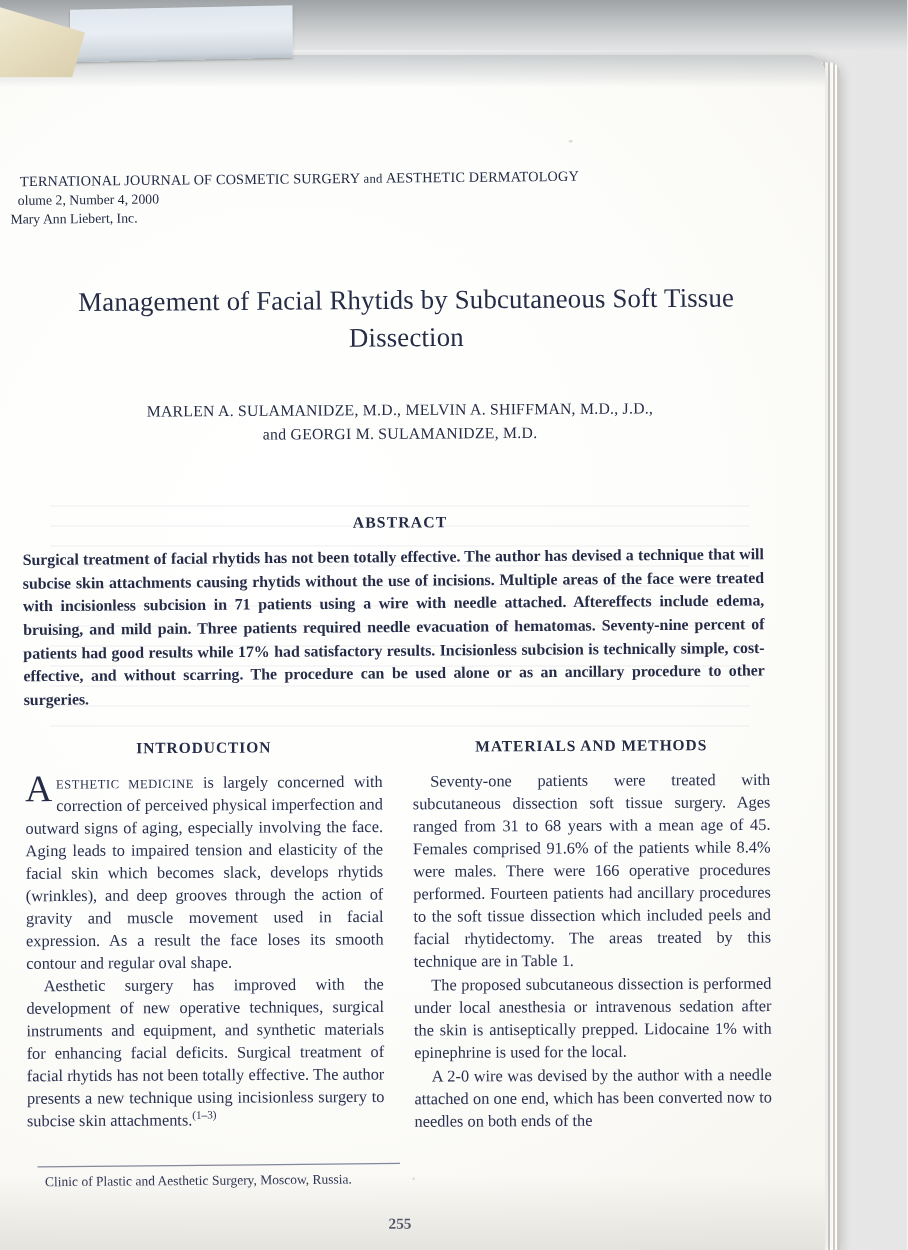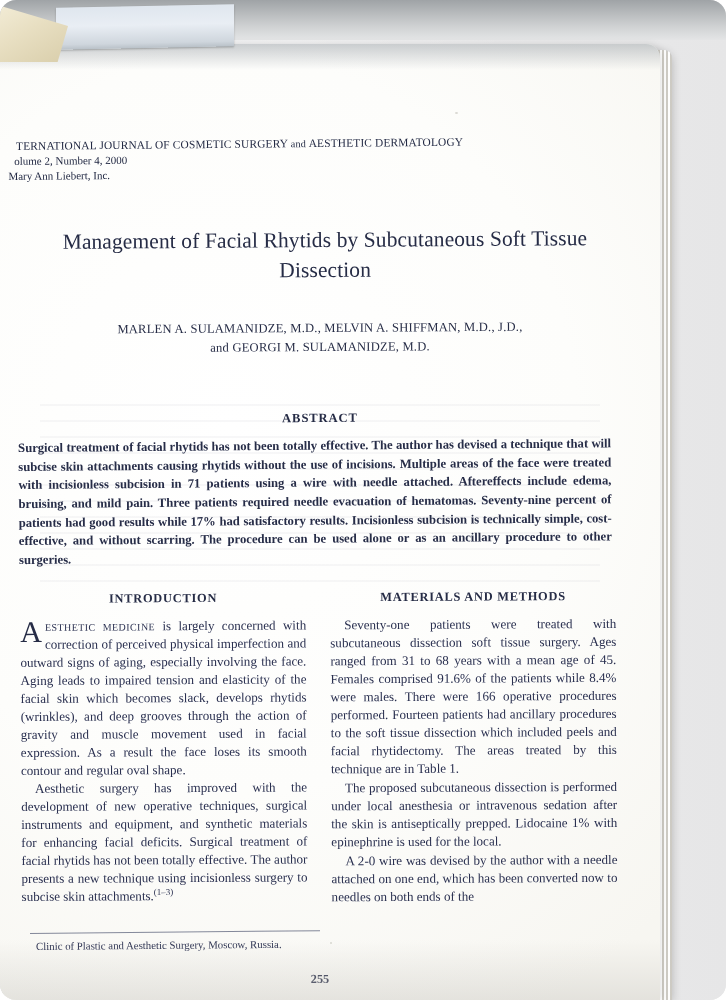--- a/index.html
+++ b/index.html
@@ -15,21 +15,20 @@
     font-family: "Liberation Serif", serif;
   }
 
   
   #scan {
     position: relative;
     width: 726px;
     height: 1000px;
     background: #e9e9e9;
     overflow: hidden;
-    border-radius: 16px;
   }
   
   .bed-light {
     position: absolute;
     inset: 0;
     background:
       linear-gradient(115deg, rgba(255,255,255,0.55) 0%, rgba(255,255,255,0) 45%),
       linear-gradient(to right, #e4e4e6 0%, #ededee 40%, #e6e6e7 100%);
     pointer-events: none;
   }

